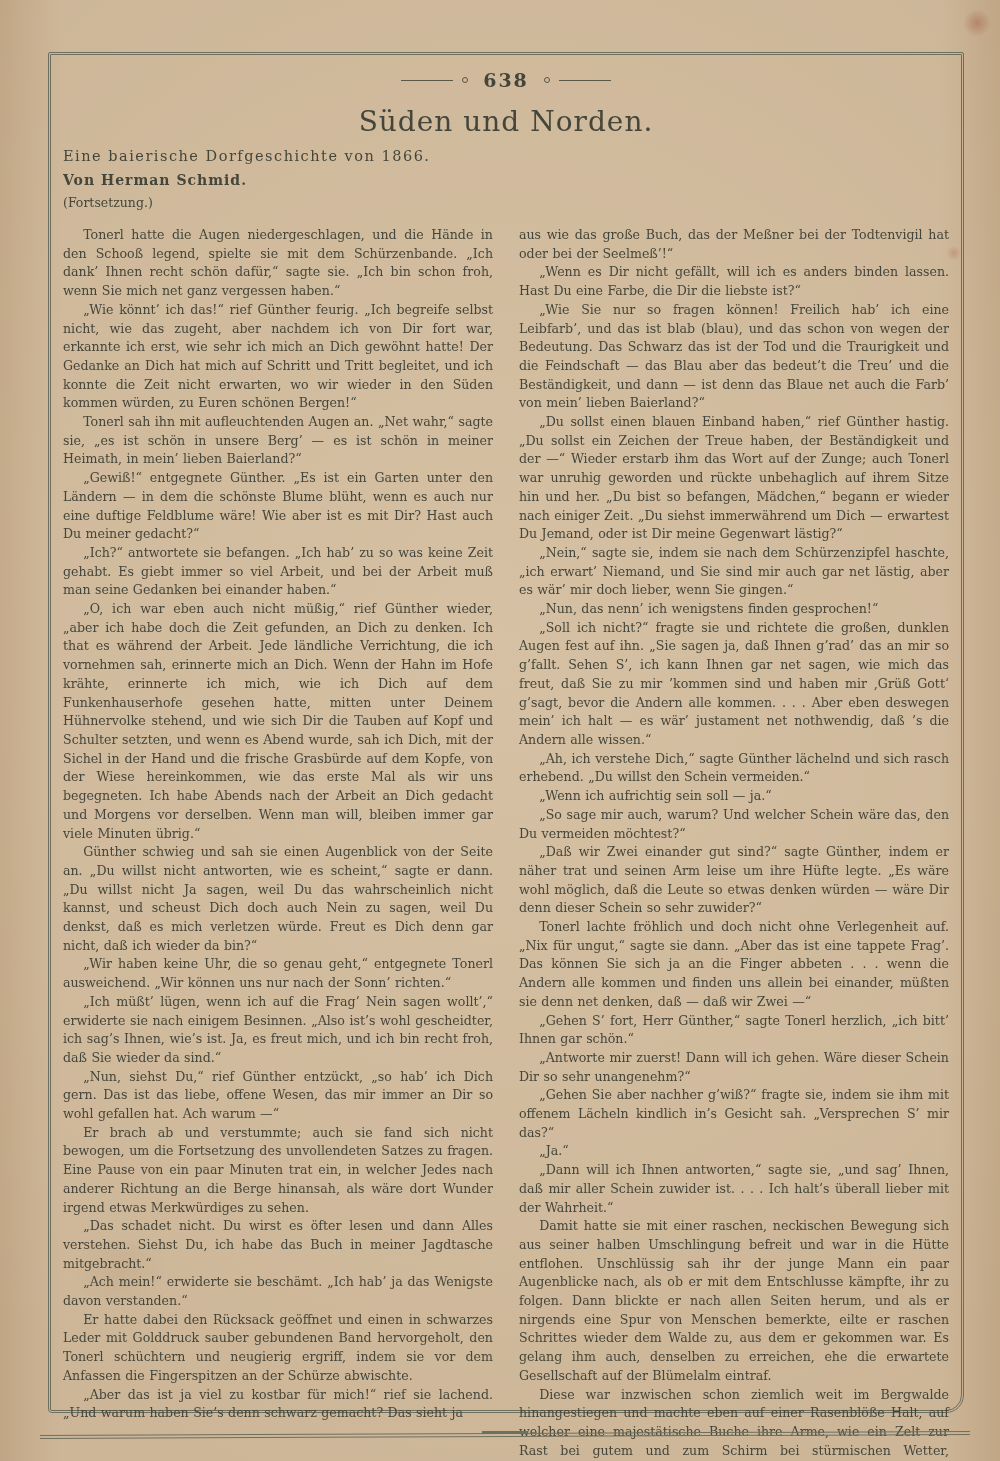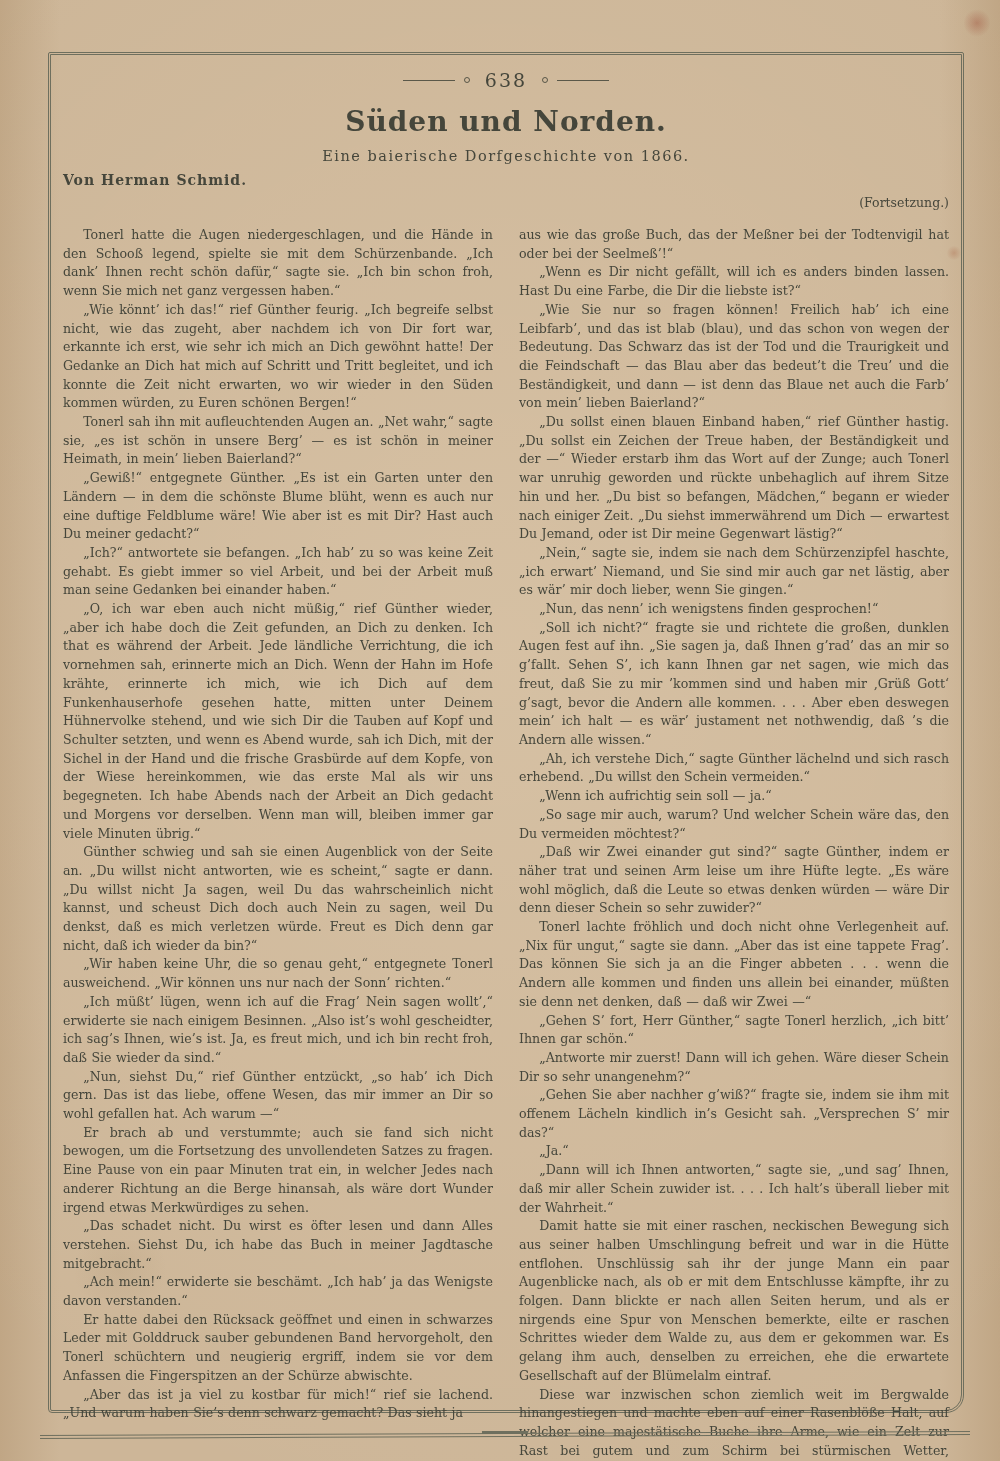--- a/index.html
+++ b/index.html
@@ -49,43 +49,43 @@
   }
 
   
   .folio-row{
     display:flex;align-items:center;justify-content:center;
     gap:9px;margin-top:2px;
   }
   .folio-rule{width:52px;height:0;border-top:1.5px solid var(--ink);opacity:0.85;}
   .folio-dot{width:6px;height:6px;border:1.2px solid var(--ink);border-radius:50%;opacity:0.85;}
   .folio-number{
-    font-size:19px;font-weight:normal;letter-spacing:2px;
+    font-size:19px;font-weight:bold;letter-spacing:2px;
     padding:0 6px;
   }
   .story-title{
     text-align:center;
-    font-size:28px;font-weight:bold;
+    font-size:28px;font-weight:normal;
     letter-spacing:1px;
     margin-top:14px;
   }
   .story-subtitle{
-    text-align:center;
+    text-align:left;
     font-size:14.5px;
     letter-spacing:1.5px;
     margin-top:10px;
   }
   .story-byline{
     text-align:left;
     font-size:14px;font-weight:bold;
     letter-spacing:1px;
     margin-top:8px;
   }
   .continuation-note{
-    text-align:right;
+    text-align:left;
     font-size:12.5px;
     margin-top:7px;
   }
 
   
   .columns{
     display:flex;
     gap:26px;
     margin-top:16px;
   }

